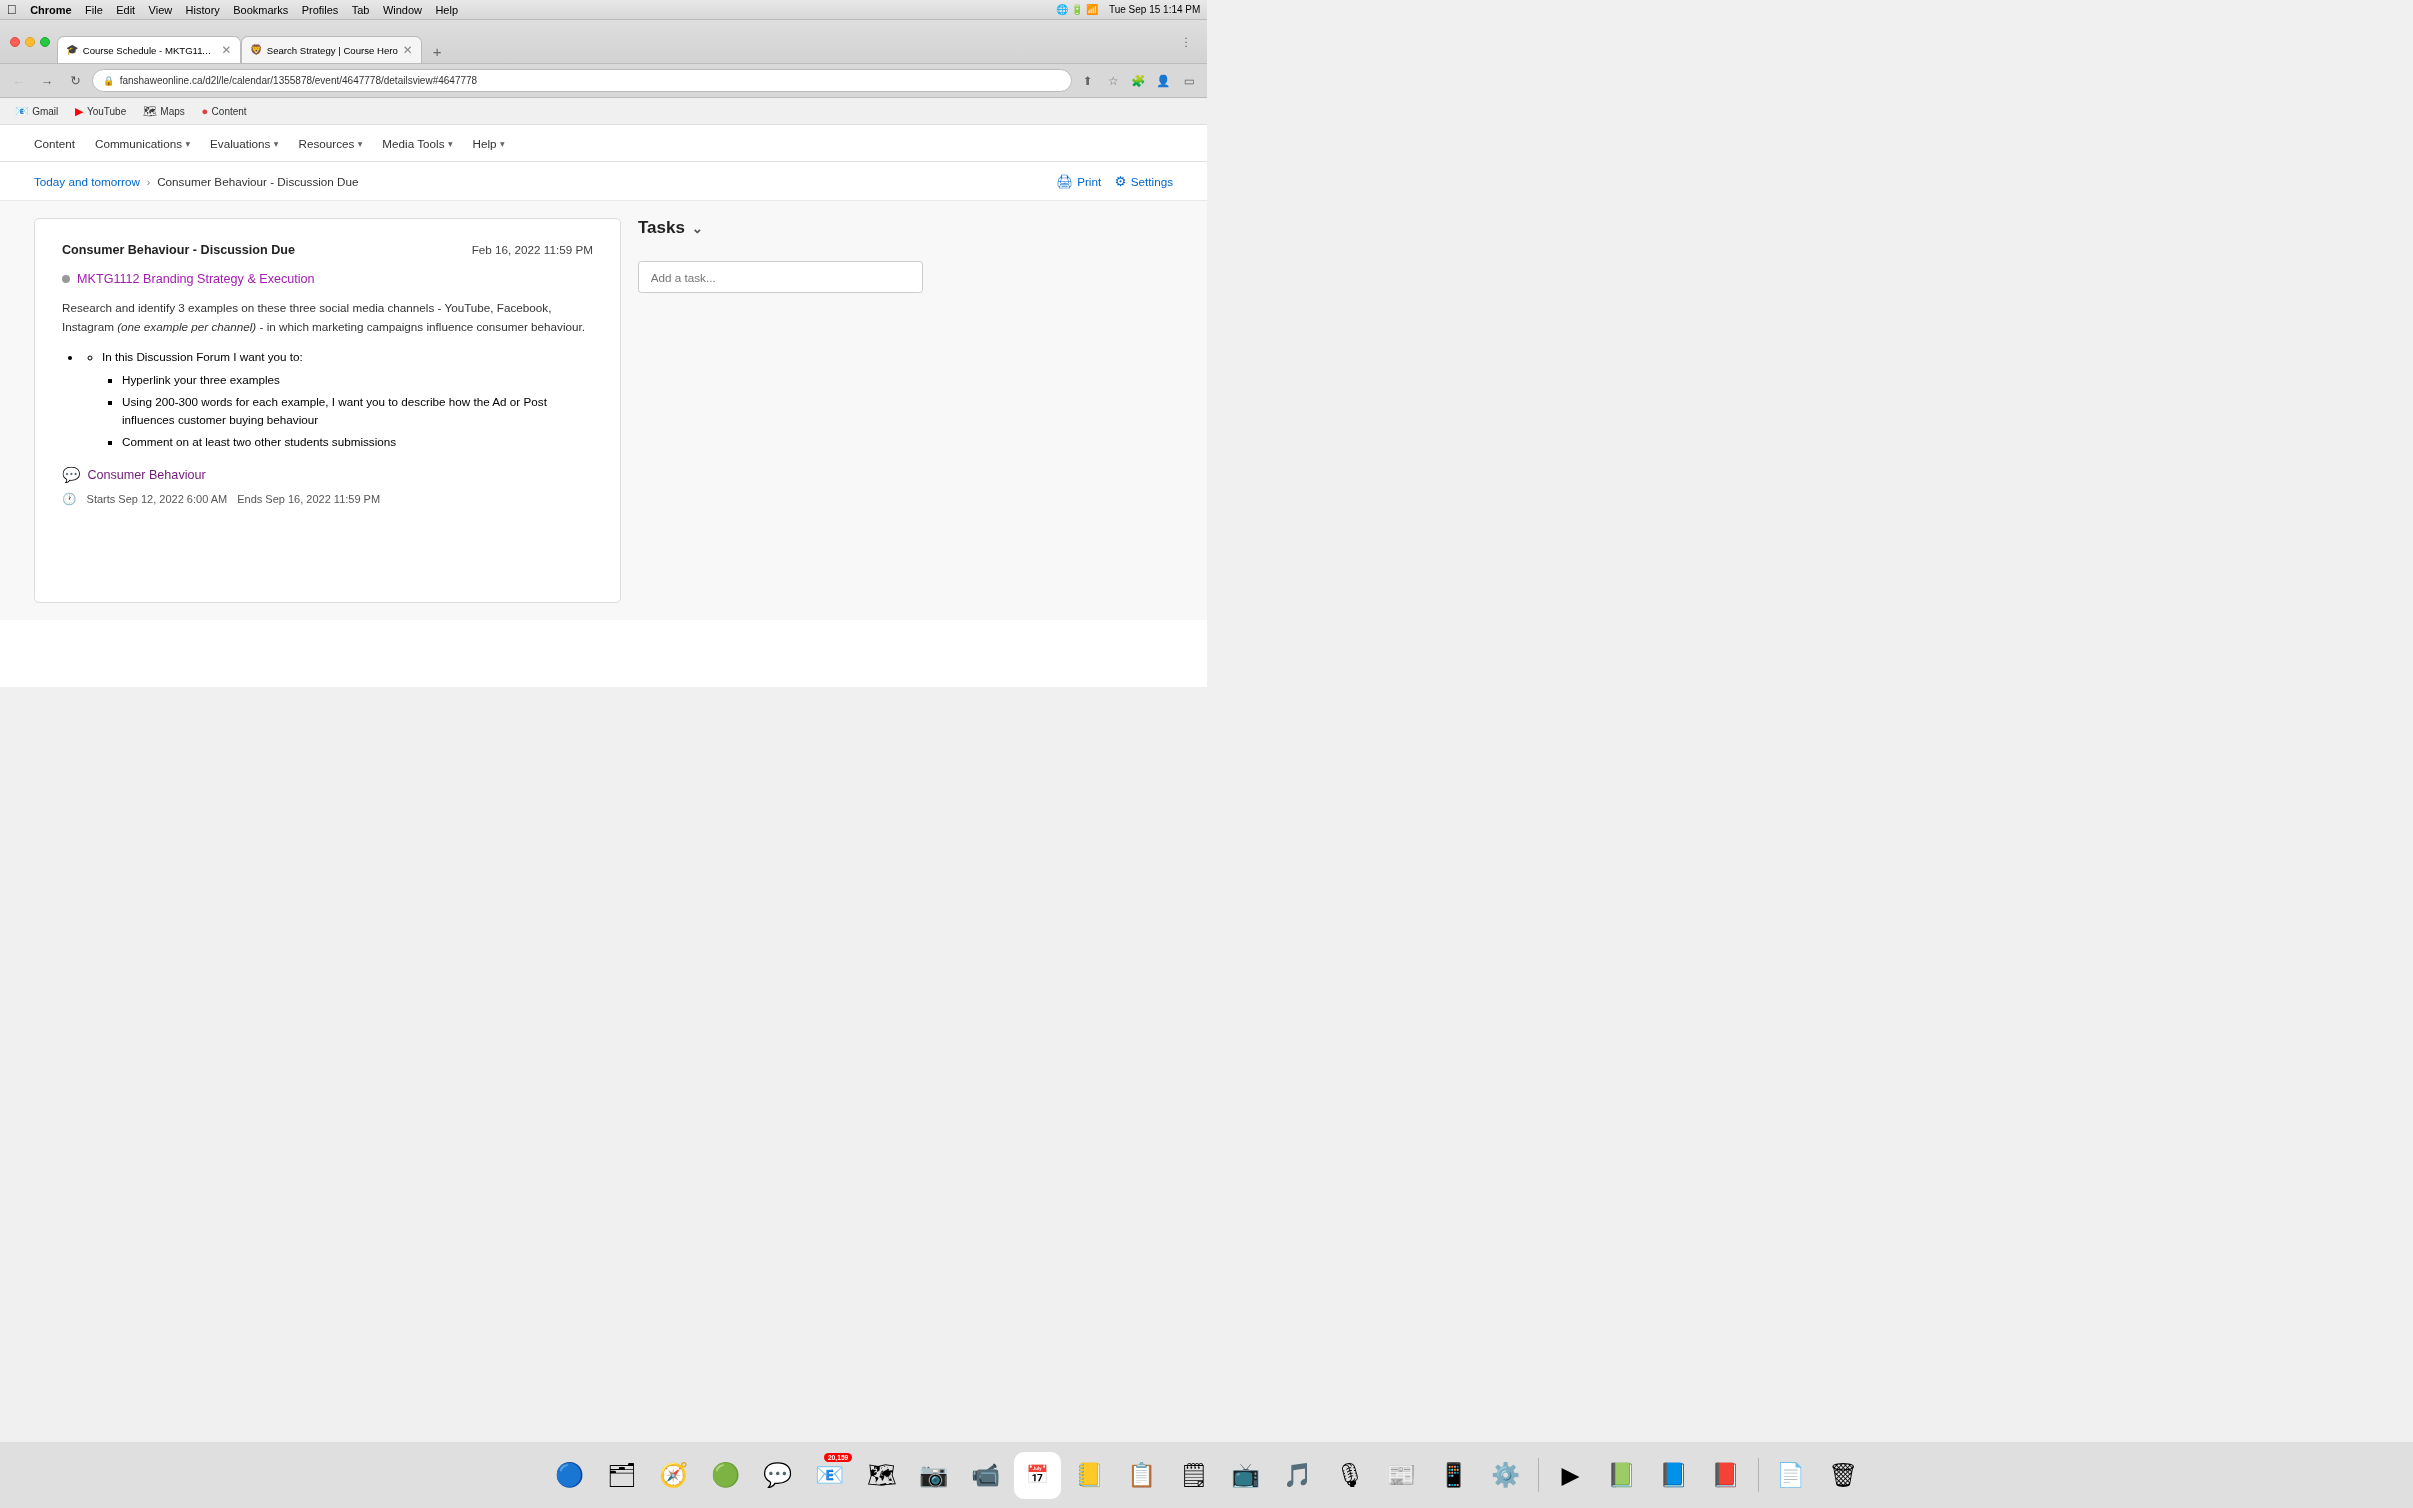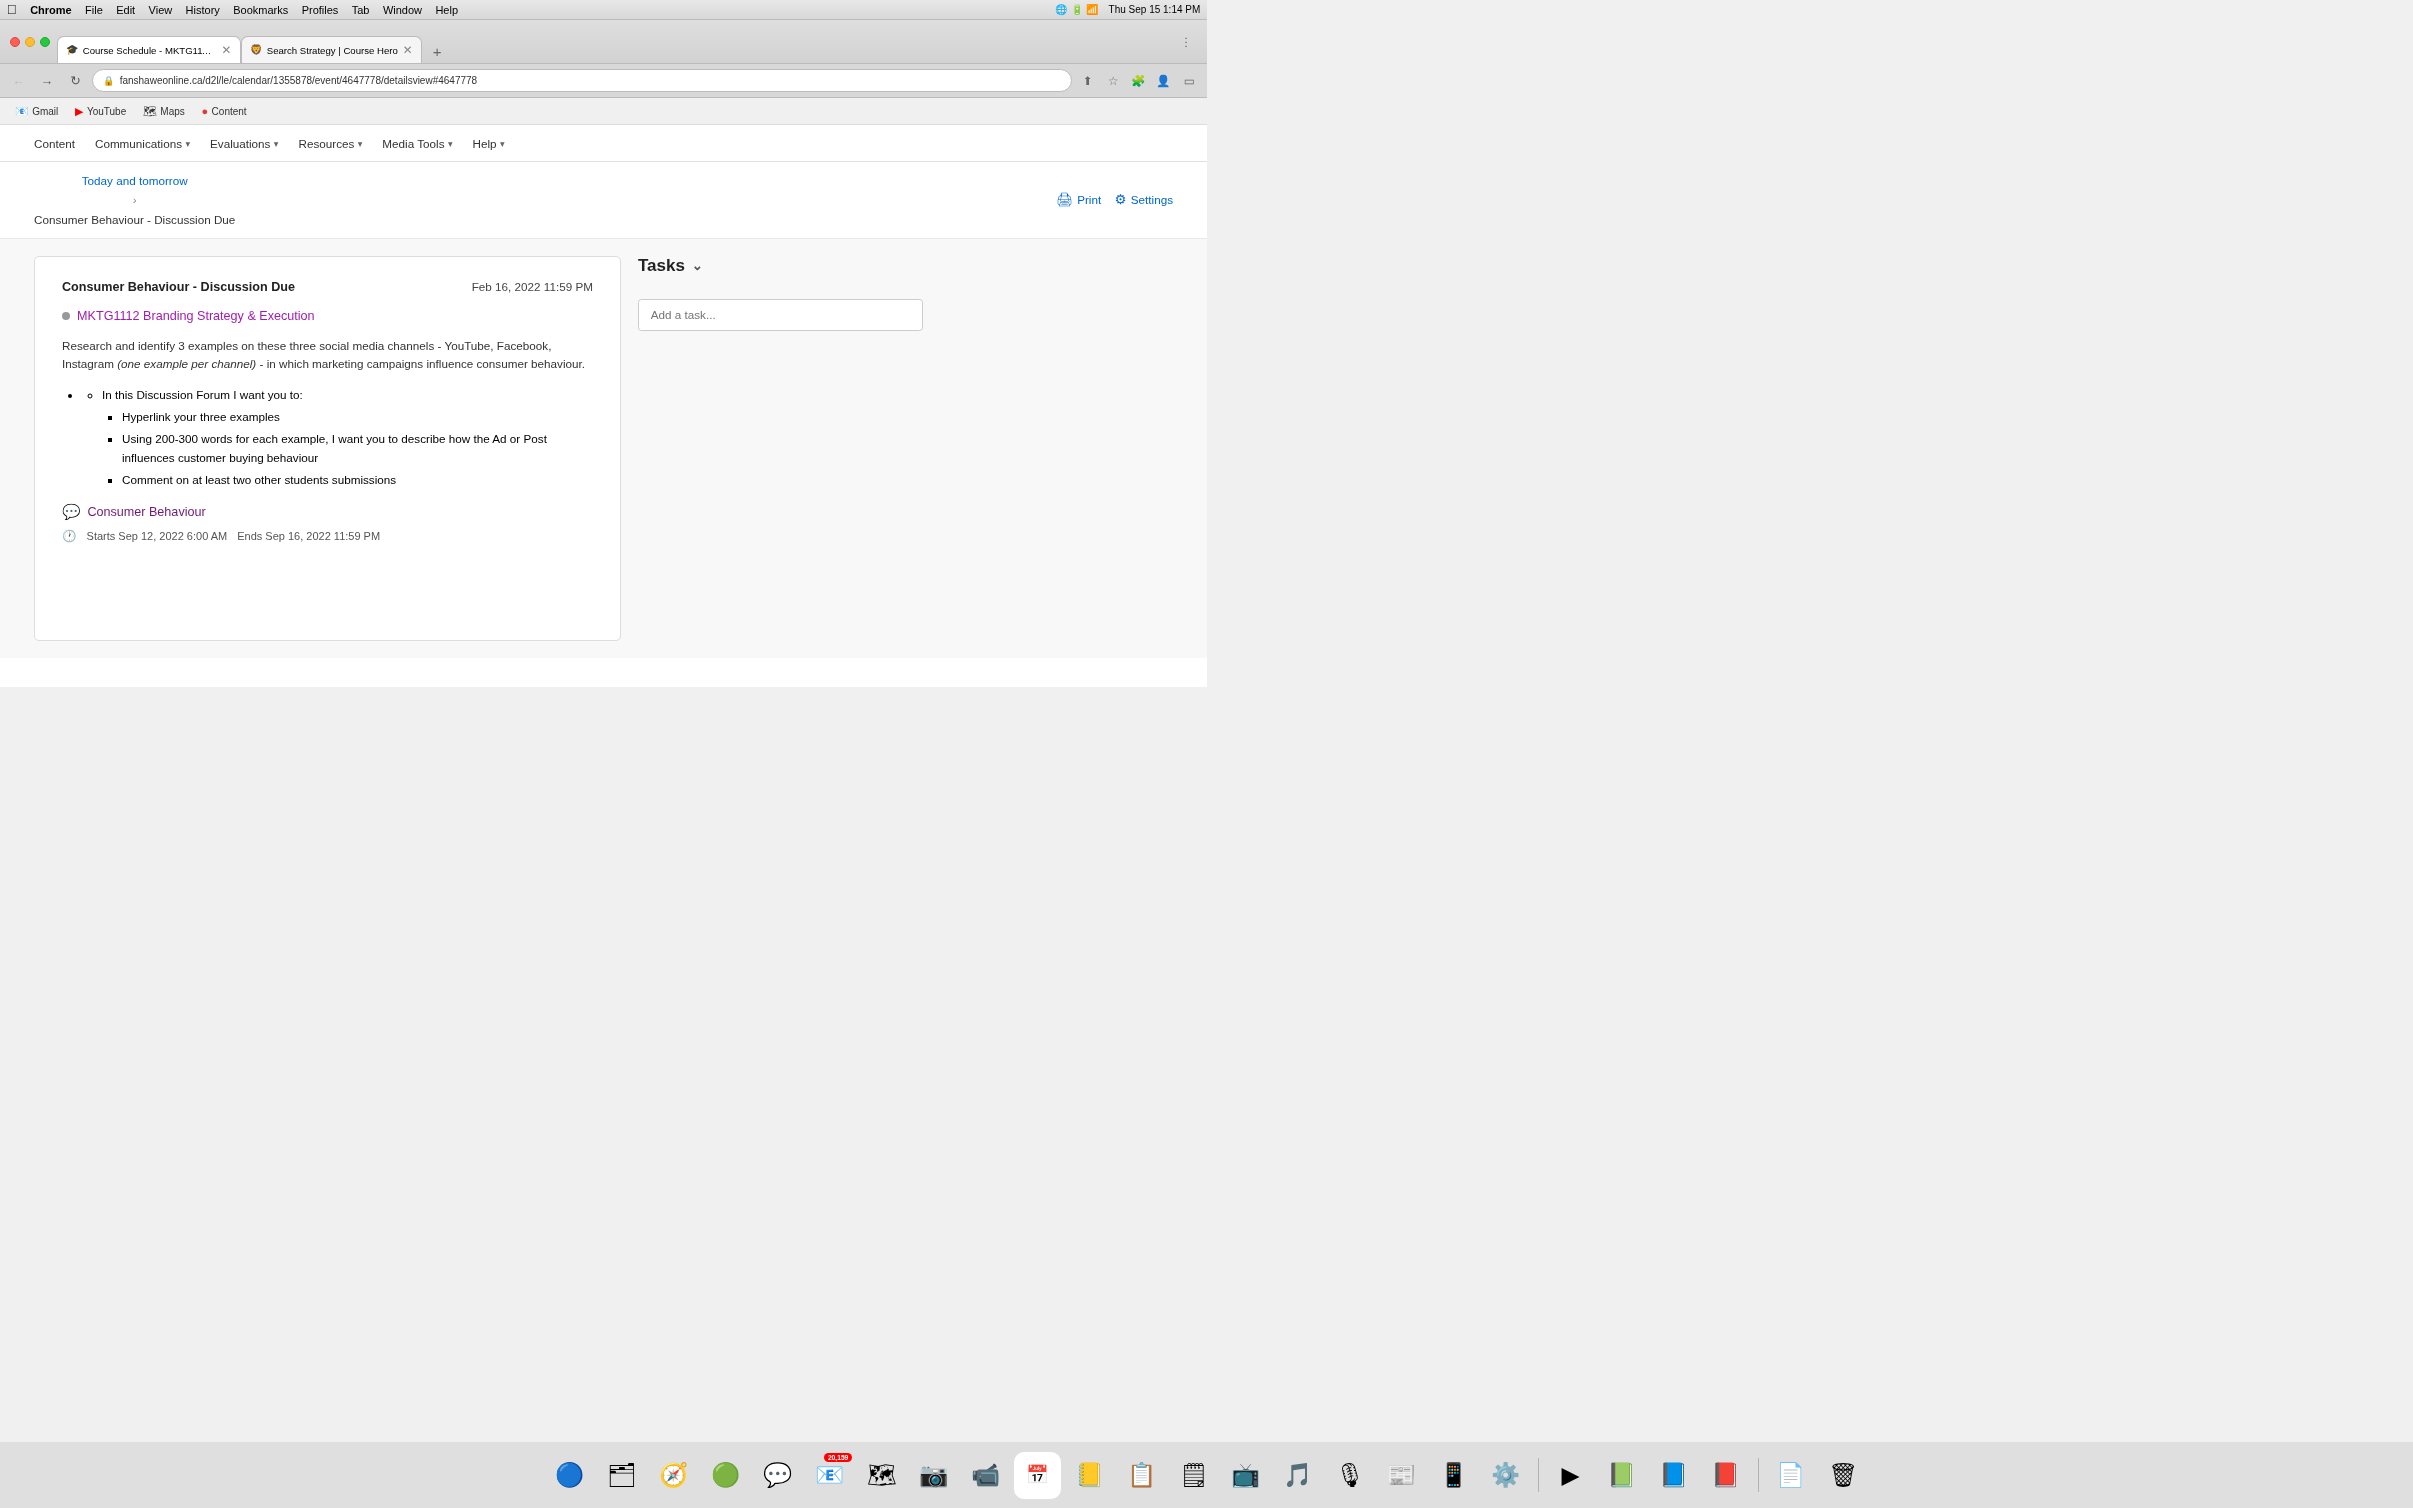--- a/index.html
+++ b/index.html
@@ -113,21 +113,21 @@
     .app-nav-item { color: #333; cursor: pointer; padding: 8.4px 0; display: flex; align-items: center; gap: 3.4px; }
     .nav-arrow { font-size: 9.2px; color: #666; }
 
     
     .breadcrumb-row {
       display: flex; align-items: center; justify-content: space-between;
       padding: 11.7px 34px;
       border-bottom: 0.8px solid #e8e8e8;
       background: #fff;
     }
-    .breadcrumb { display: flex; align-items: center; gap: 6.7px; font-size: 11.7px; flex-direction: column; }
+    .breadcrumb { display: flex; align-items: center; gap: 6.7px; font-size: 11.7px; }
     .breadcrumb-link { color: #0066cc; text-decoration: none; cursor: pointer; }
     .breadcrumb-sep { color: #888; }
     .breadcrumb-current { color: #333; }
     .breadcrumb-actions { display: flex; gap: 13.4px; align-items: center; }
     .bread-action { display: flex; align-items: center; gap: 4.2px; color: #0066cc; font-size: 11.7px; cursor: pointer; }
     .bread-action-icon { font-size: 13.4px; }
 
     
     .main-layout {
       display: flex;
@@ -221,21 +221,21 @@
   <span class="menubar-item">Edit</span>
   <span class="menubar-item">View</span>
   <span class="menubar-item">History</span>
   <span class="menubar-item">Bookmarks</span>
   <span class="menubar-item">Profiles</span>
   <span class="menubar-item">Tab</span>
   <span class="menubar-item">Window</span>
   <span class="menubar-item">Help</span>
   <div class="menubar-right">
     <span>🌐 🔋 📶</span>
-    <span>Thu Sep 15  1:14 PM</span>
+    <span>Tue Sep 15  1:14 PM</span>
   </div>
 </div>
 
 <div class="chrome-titlebar">
   <div class="traffic-lights">
     <div class="tl tl-red"></div>
     <div class="tl tl-yellow"></div>
     <div class="tl tl-green"></div>
   </div>
   <div class="tabs-bar">

